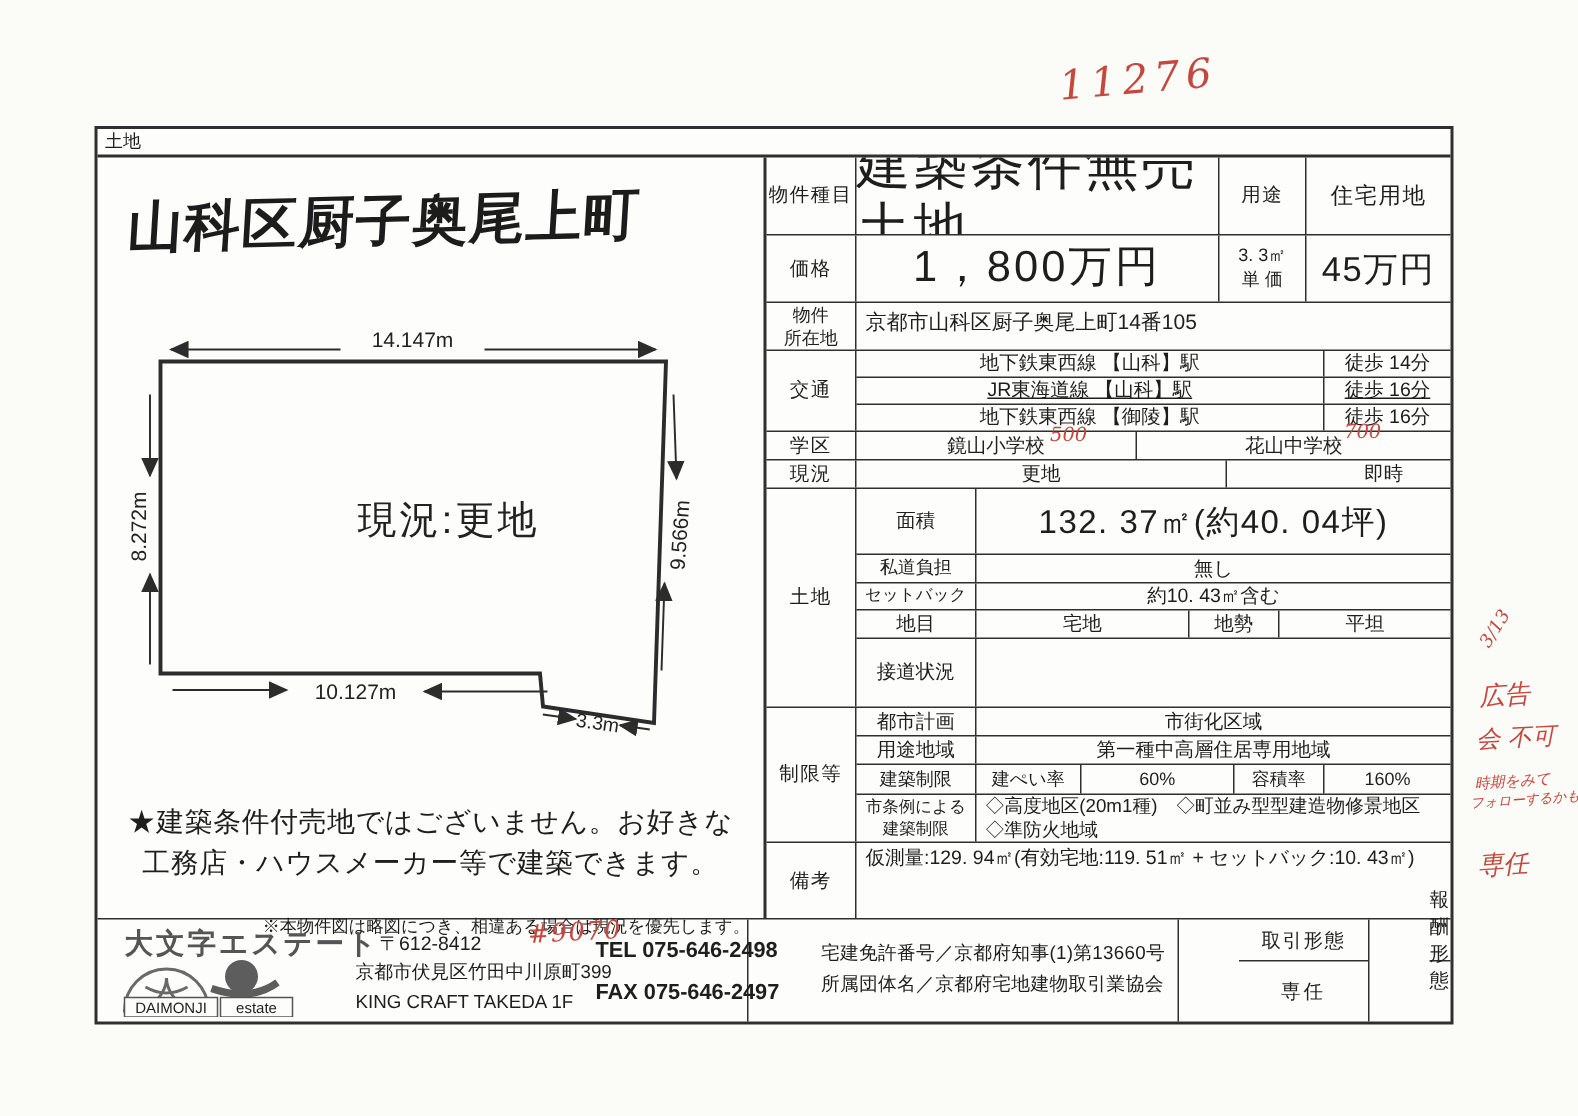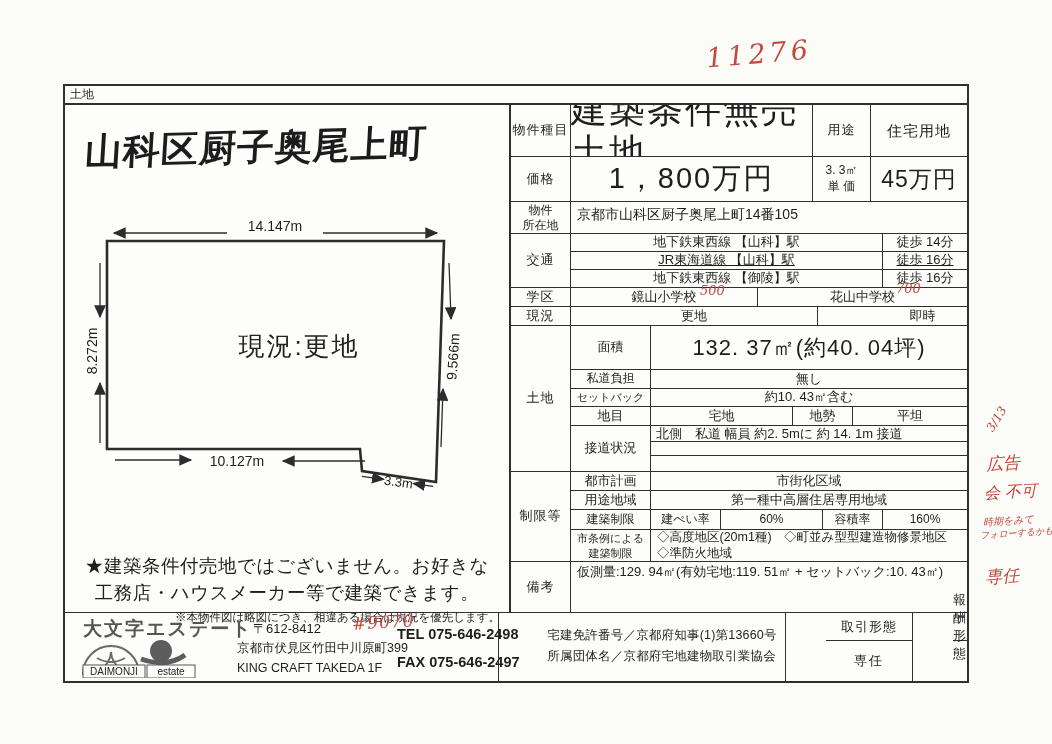--- a/index.html
+++ b/index.html
@@ -26,21 +26,21 @@
   .sub { display:flex; flex-shrink:0; border-bottom:1px solid #2f2f2f; }
   .sub.nb { border-bottom:none; }
   .lbl { font-size:13px; letter-spacing:1px; }
   .big { font-size:36px; letter-spacing:2px; font-weight:500; }
   .title {
     position:absolute; left:20px; top:18px; font-family:"DejaVu Serif", serif;
     font-size:37px; font-weight:bold; letter-spacing:1px; color:#1c1c1c;
     transform:rotate(-1.5deg) skewX(-5deg); white-space:nowrap;
   }
   .plot-svg { position:absolute; left:12px; top:112px; }
-  .star-note { position:absolute; top:448px; left:0; width:444px; text-align:center;
+  .star-note { position:absolute; top:430px; left:0; width:444px; text-align:center;
     font-size:18.5px; line-height:1.45; letter-spacing:0.5px; }
   .disclaimer { position:absolute; top:505px; left:110px; font-size:11.5px; white-space:nowrap; }
   .footer { height:69px; display:flex;gap:40px; }
   .fcell { border-right:1px solid #2f2f2f; position:relative; }
   .company-name { position:absolute; left:18px; top:3px; font-family:"DejaVu Sans", sans-serif;
     font-weight:bold; font-size:19px; letter-spacing:2px; color:#555; }
   .addr { position:absolute; left:172px; top:6px; font-size:12.5px; line-height:1.55; }
   .tels { position:absolute; left:332px; top:8px; font-size:14.5px; font-weight:bold; line-height:1.9; white-space:nowrap; }
   .license { font-size:12.5px; line-height:1.7; padding:12px 4px 0 8px; letter-spacing:0.2px; }
   .fr-col { display:flex; flex-direction:column; }
@@ -193,25 +193,20 @@
             <div class="c last" style="flex:1; font-size:13px;">約10. 43㎡含む</div>
           </div>
           <div class="sub" style="height:19px;">
             <div class="c" style="width:80px; font-size:13px;">地目</div>
             <div class="c" style="width:142px; font-size:13px;">宅地</div>
             <div class="c" style="width:60px; font-size:13px;">地勢</div>
             <div class="c last" style="flex:1; font-size:13px;">平坦</div>
           </div>
           <div class="sub nb" style="height:45px;">
             <div class="c" style="width:80px; font-size:13px;">接道状況</div>
-            <div class="col">
-              <div class="sub" style="height:16px; align-items:center; padding-left:5px; font-size:13px;">北側　私道 幅員 約2. 5mに 約 14. 1m 接道</div>
-              <div class="sub" style="height:14px;"></div>
-              <div class="sub nb" style="height:13px;"></div>
-            </div>
           </div>
         </div>
       </div>
 
       <div class="row" style="height:90px;">
         <div class="c lbl" style="width:60px;">制限等</div>
         <div class="col">
           <div class="sub" style="height:19px;">
             <div class="c" style="width:80px; font-size:13px;">都市計画</div>
             <div class="c last" style="flex:1; font-size:13px;">市街化区域</div>

